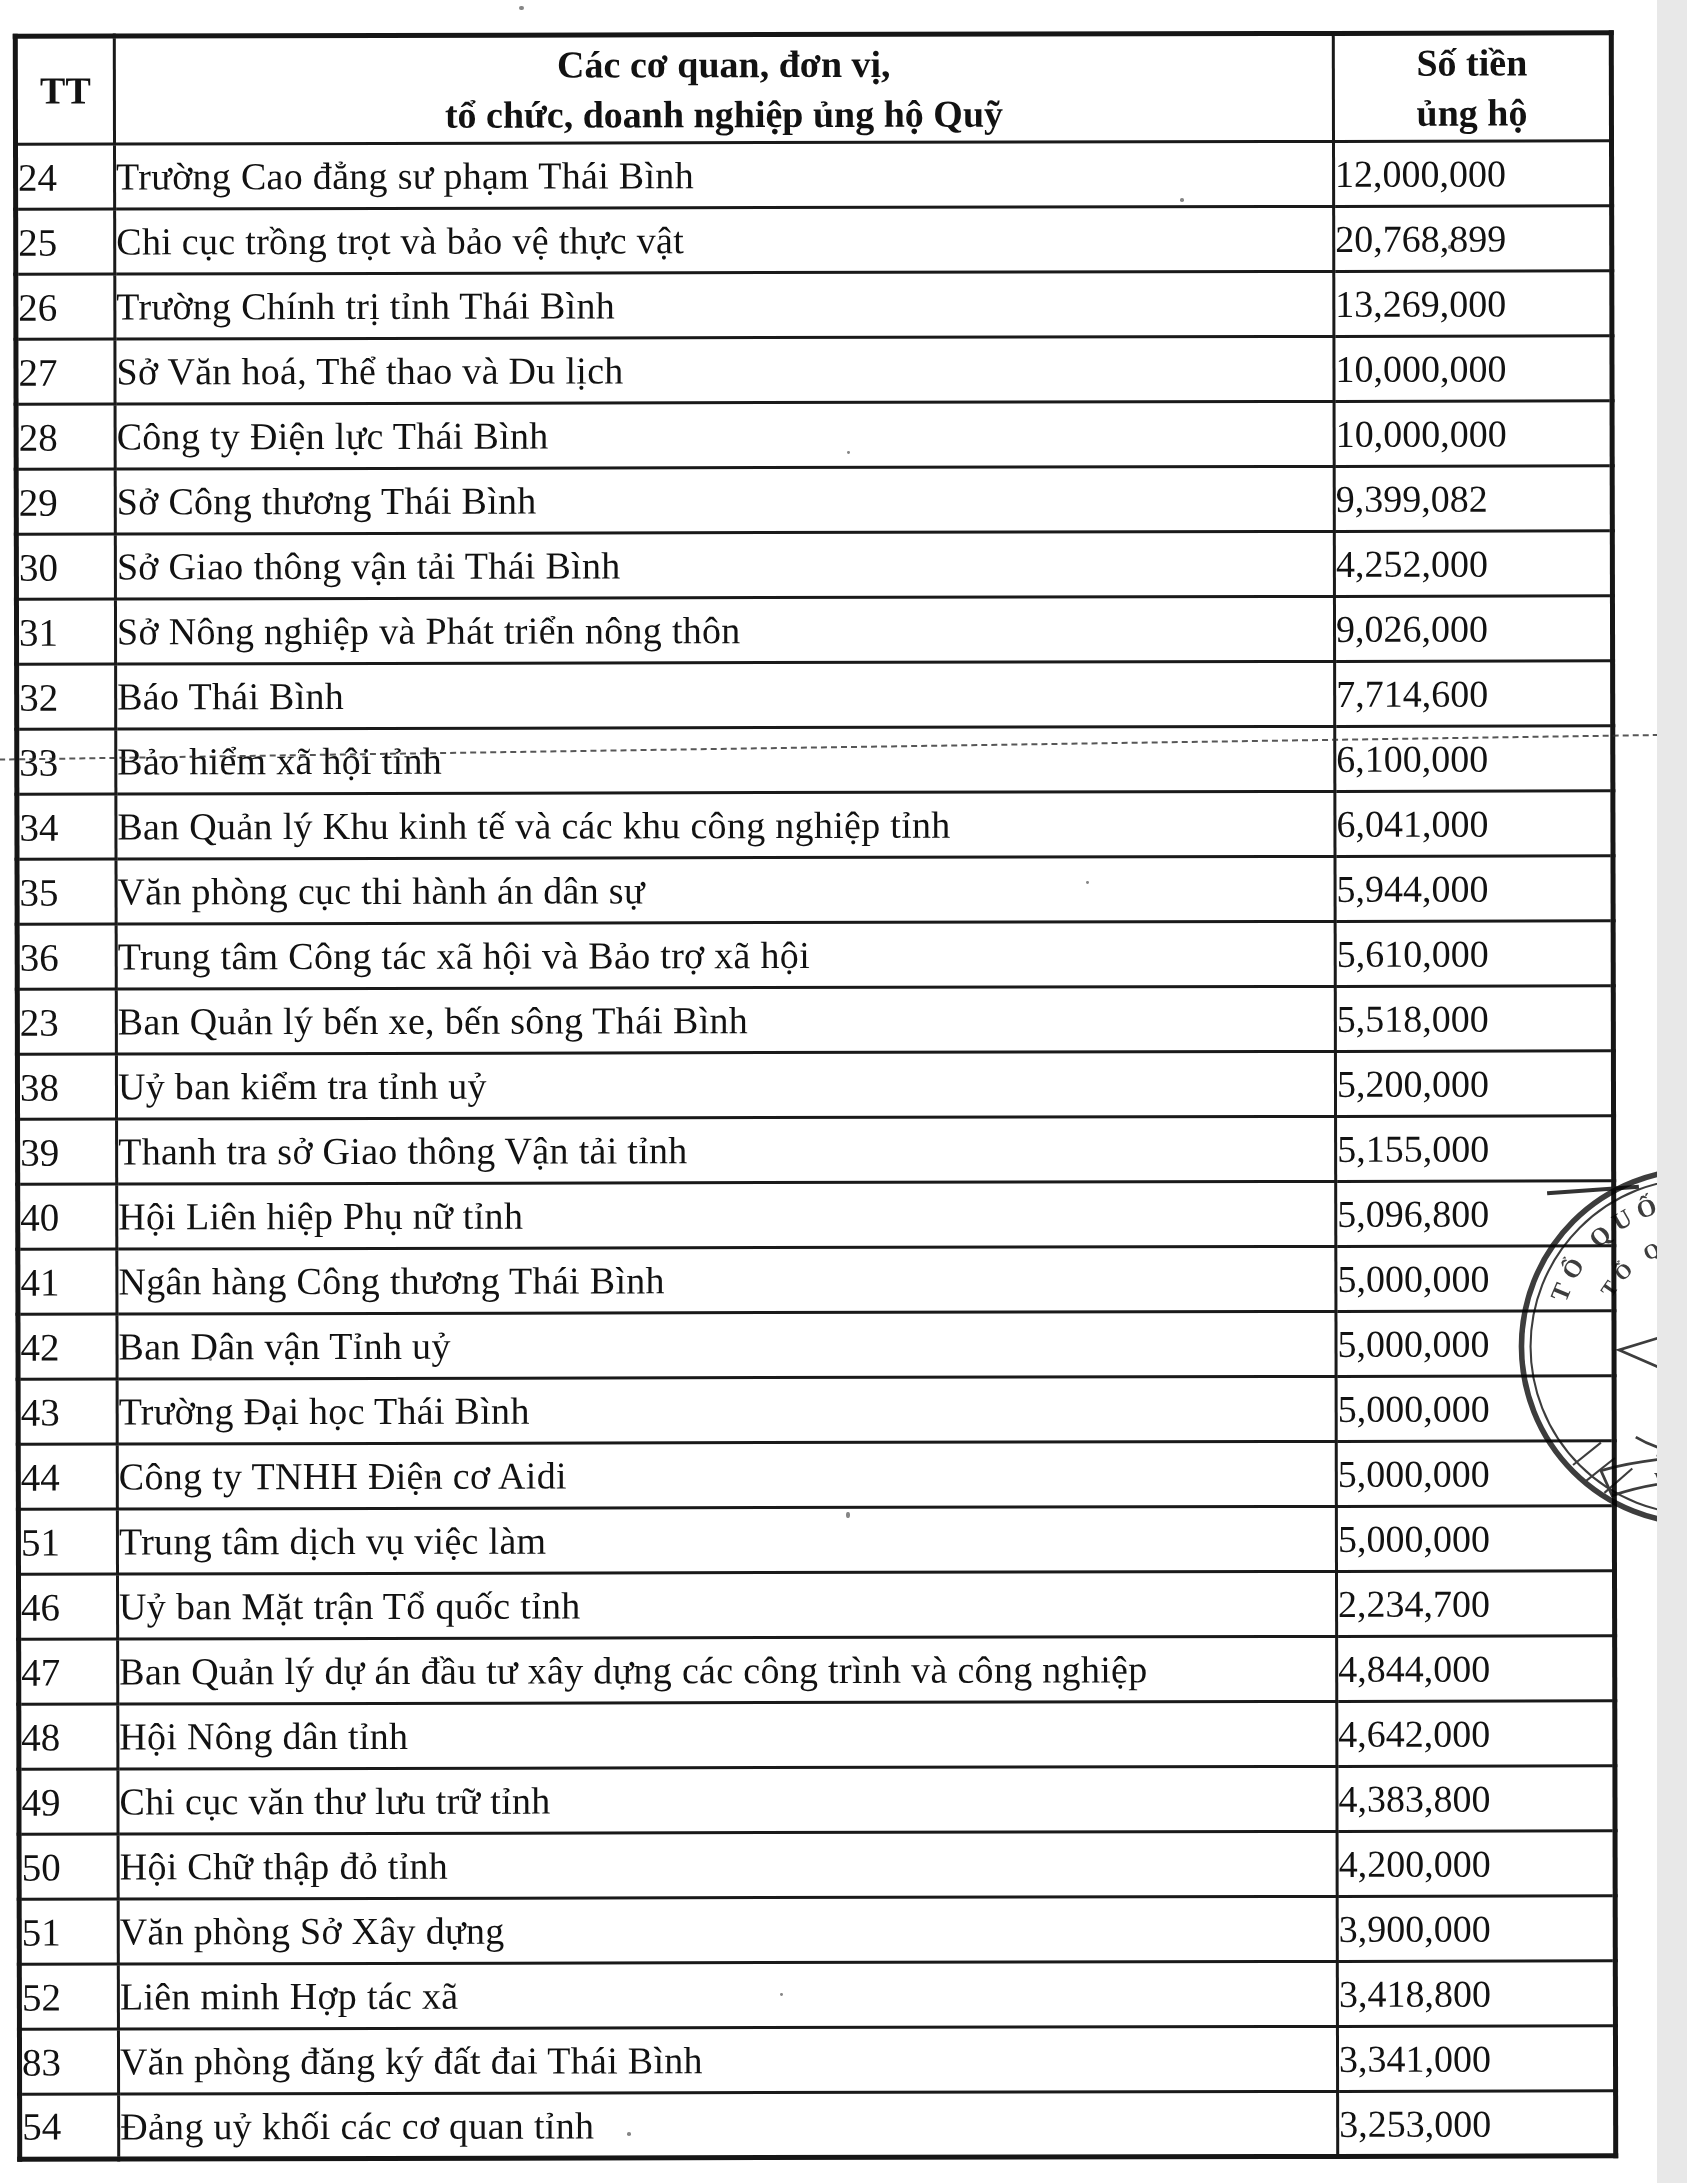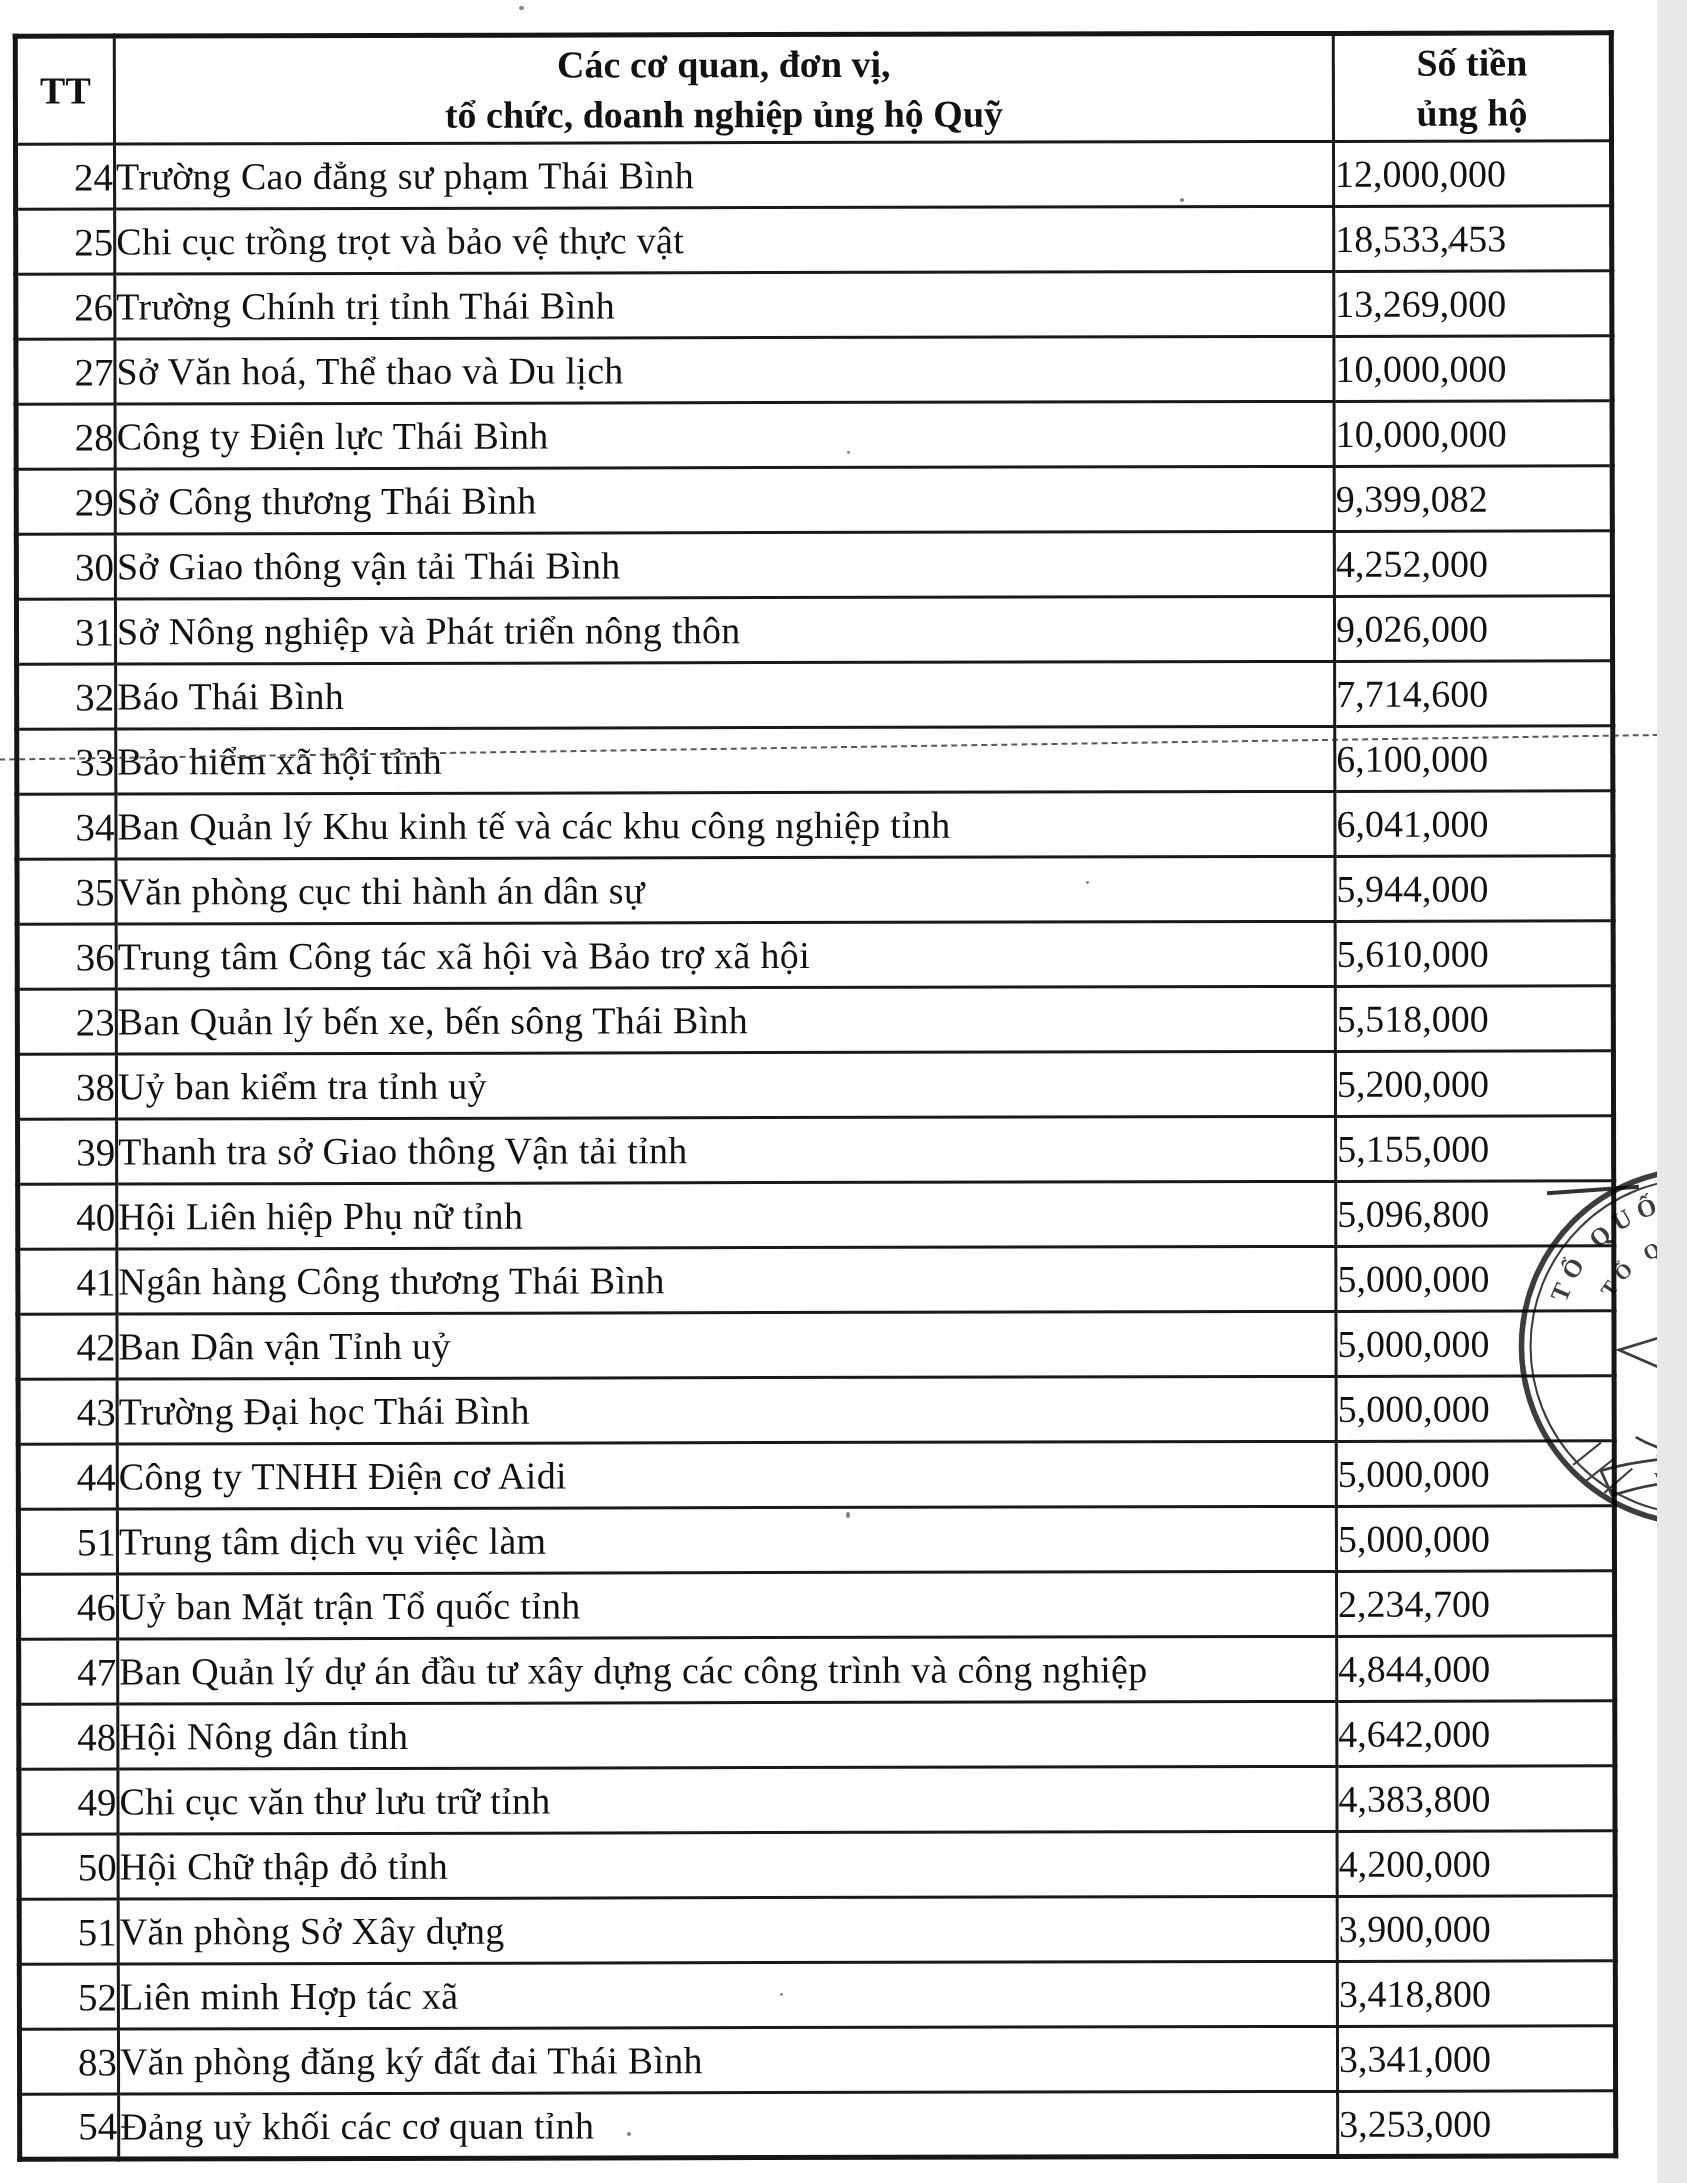--- a/index.html
+++ b/index.html
@@ -18,21 +18,21 @@
   .donor-table th,.donor-table td{
     border:3.5px solid #1a1a1a;
     overflow:hidden;white-space:nowrap;
   }
   .donor-table thead th{
     height:104px;font-weight:bold;font-size:38px;line-height:1.32;
     text-align:center;vertical-align:middle;padding:0;
   }
   .donor-table tbody tr{height:65px;}
   .donor-table tbody td{vertical-align:middle;padding:0;}
-  td.cell-tt{text-align:right;font-size:39px;}
+  td.cell-tt{text-align:left;font-size:39px;}
   td.cell-name{font-size:38px;padding-left:9.7px;letter-spacing:0.3px;}
   td.cell-amount{font-size:38px;padding-right:19.5px;}
 
   
   .strike-33{
     position:absolute;left:-21px;top:746px;width:1740px;height:0;
     border-top:2.8px dashed #2e2e2e;opacity:.8;transform:rotate(-0.85deg);
   }
   .dash-40{
     position:absolute;left:1547px;top:1188px;width:92px;height:0;
@@ -72,21 +72,21 @@
     </thead>
     <tbody>
         <tr>
       <td class="cell-tt">24</td>
       <td class="cell-name">Trường Cao đẳng sư phạm Thái Bình</td>
       <td class="cell-amount">12,000,000</td>
     </tr>
         <tr>
       <td class="cell-tt">25</td>
       <td class="cell-name">Chi cục trồng trọt và bảo vệ thực vật</td>
-      <td class="cell-amount">18,533,453</td>
+      <td class="cell-amount">20,768,899</td>
     </tr>
         <tr>
       <td class="cell-tt">26</td>
       <td class="cell-name">Trường Chính trị tỉnh Thái Bình</td>
       <td class="cell-amount">13,269,000</td>
     </tr>
         <tr>
       <td class="cell-tt">27</td>
       <td class="cell-name">Sở Văn hoá, Thể thao và Du lịch</td>
       <td class="cell-amount">10,000,000</td>

